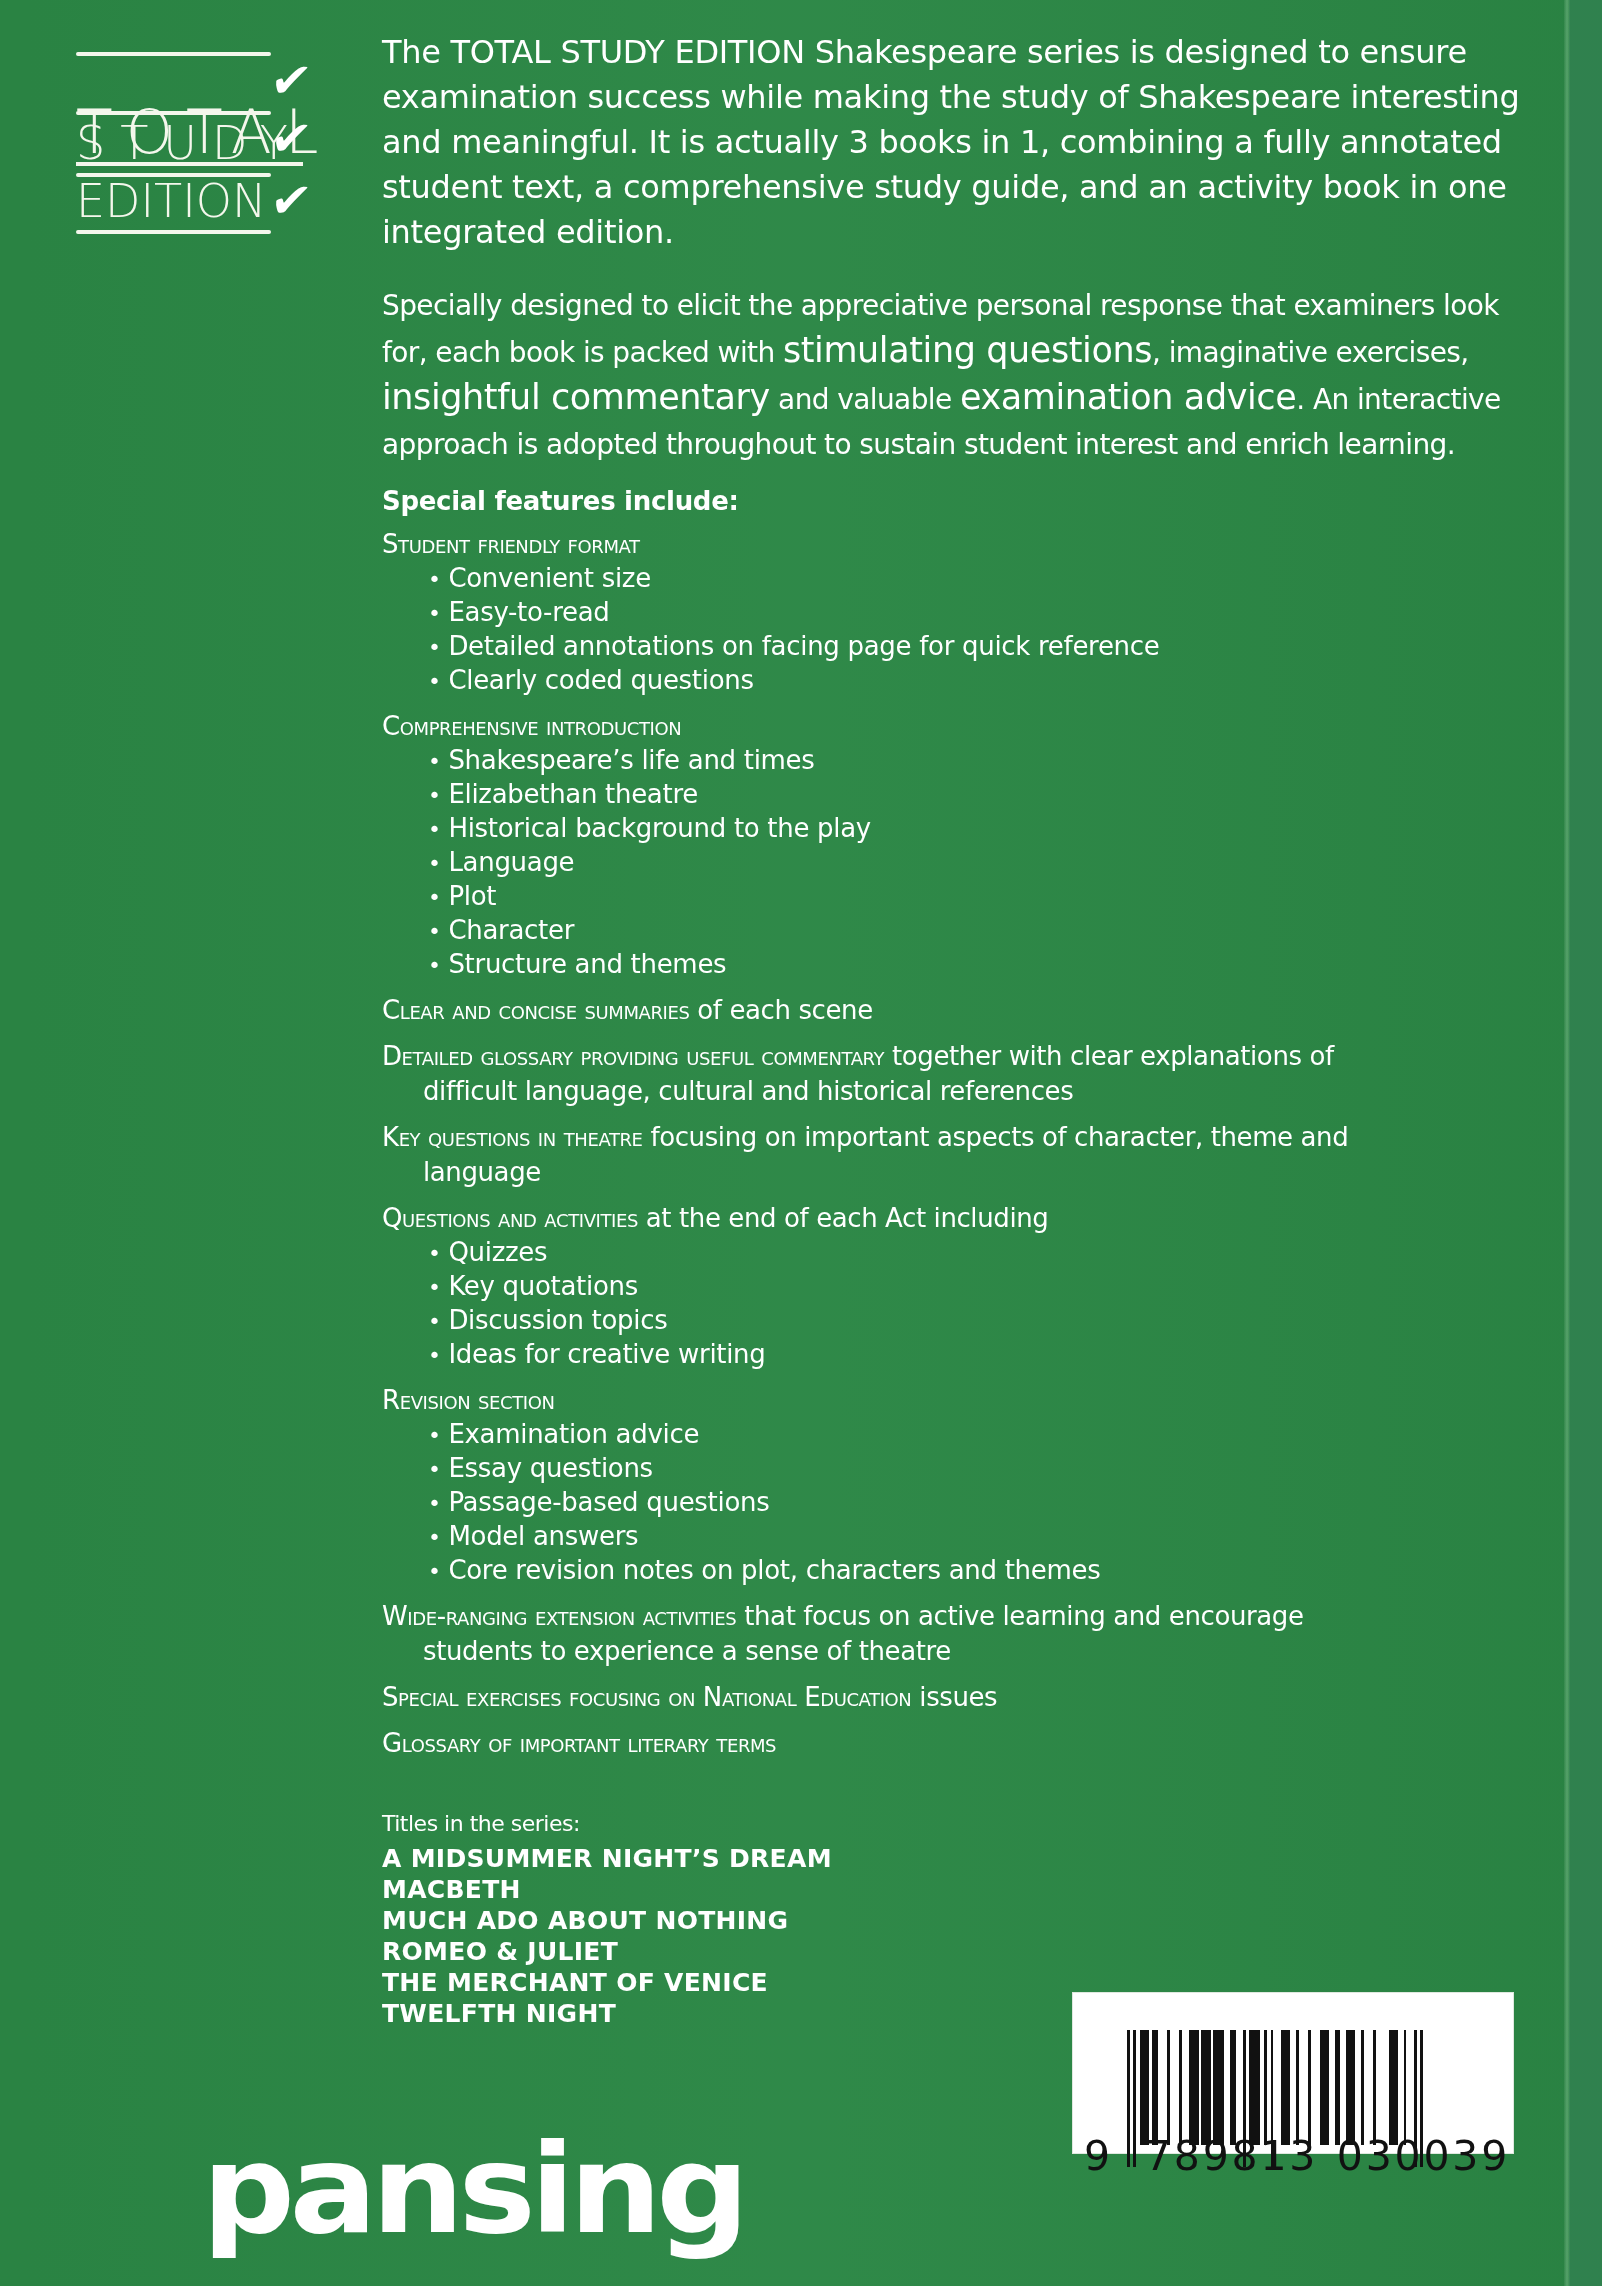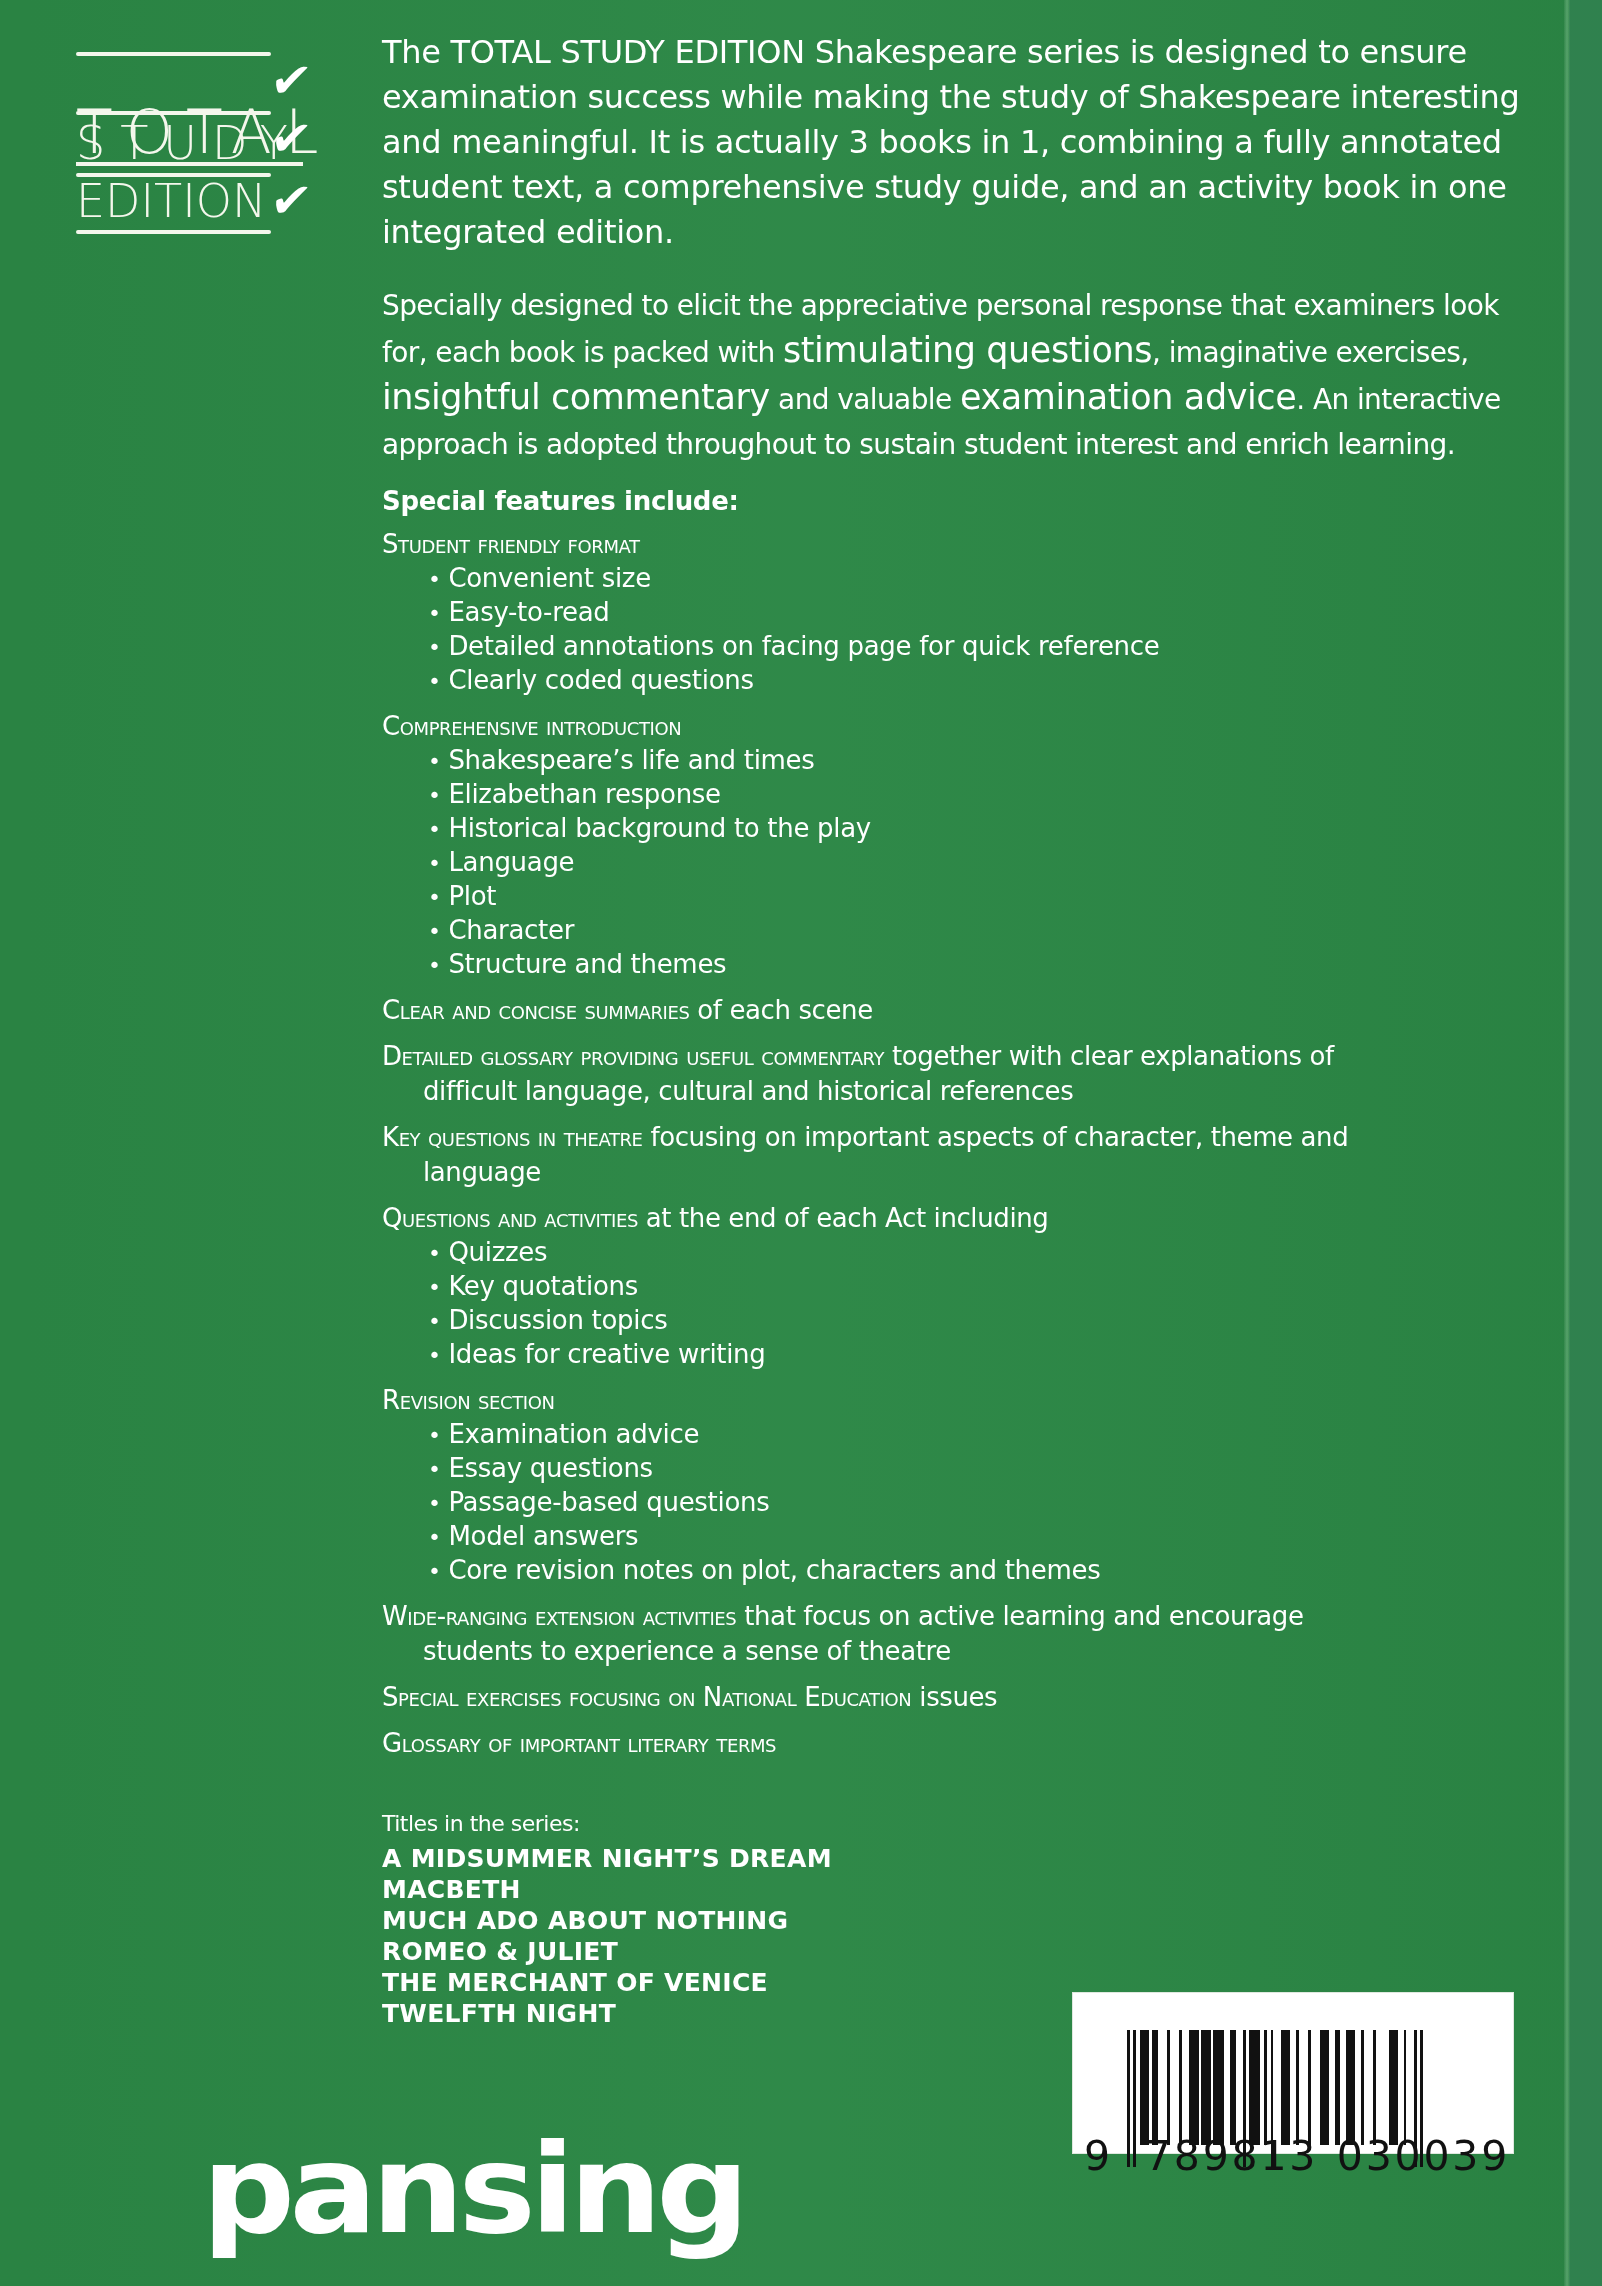--- a/index.html
+++ b/index.html
@@ -136,21 +136,21 @@
       <li>Easy-to-read</li>
       <li>Detailed annotations on facing page for quick reference</li>
       <li>Clearly coded questions</li>
     </ul>
   </div>
 
   <div class="feature gap">
     <div class="feature-line"><span class="sc">Comprehensive introduction</span></div>
     <ul class="bullets">
       <li>Shakespeare’s life and times</li>
-      <li>Elizabethan response</li>
+      <li>Elizabethan theatre</li>
       <li>Historical background to the play</li>
       <li>Language</li>
       <li>Plot</li>
       <li>Character</li>
       <li>Structure and themes</li>
     </ul>
   </div>
 
   <div class="feature gap">
     <div class="feature-line"><span class="sc">Clear and concise summaries</span><span> of each scene</span></div>

